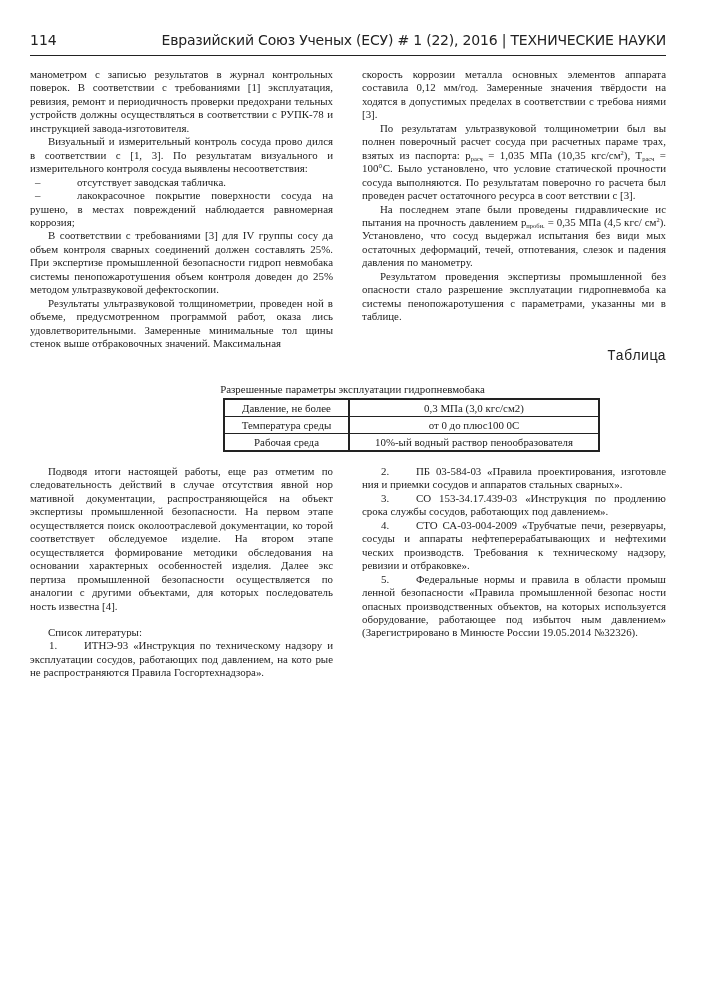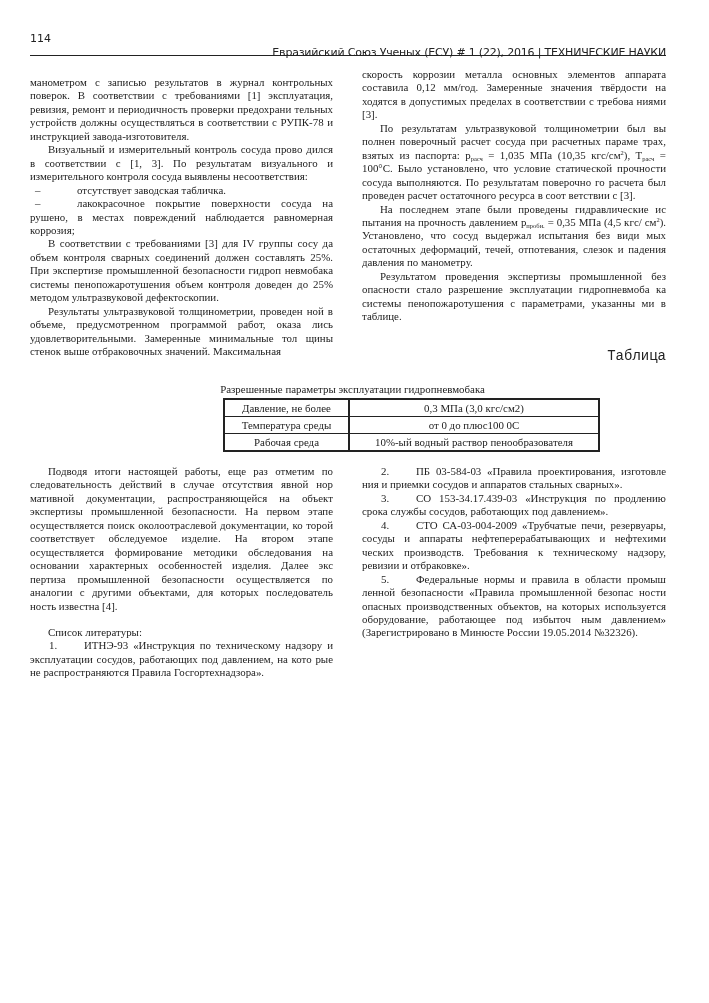--- a/index.html
+++ b/index.html
@@ -1,28 +1,28 @@
 <!DOCTYPE html>
 <html><head>
 <meta charset="utf-8">
 <style>
   html, body { margin: 0; padding: 0; background: #ffffff; }
   body { width: 709px; height: 1003px; position: relative; overflow: hidden; color: #1a1a1a; }
-  .header { position: absolute; left: 30px; top: 30px; width: 636px; height: 20px; font-family: "DejaVu Sans", sans-serif; font-size: 11px; color: #222; }
+  .header { position: absolute; left: 30px; top: 30px; width: 636px; height: 20px; font-family: "DejaVu Sans", sans-serif; font-size: 14px; color: #222; }
   .header .pagenum { position: absolute; left: 0; top: 2px; }
-  .header .journal { position: absolute; right: 0; top: 16px; letter-spacing: -0.2px; margin-left: 24px; }
+  .header .journal { position: absolute; right: 0; top: 2px; letter-spacing: -0.2px; margin-left: 24px; }
   .rule { position: absolute; left: 30px; top: 55px; width: 636px; height: 0; border-top: 1px solid #222; }
   .col { position: absolute; font-family: "Liberation Serif", serif; font-size: 10.9px; line-height: 13.45px; text-align: justify; color: #222; }
   .col p { margin: 0; }
   .col .ind { text-indent: 18px; }
   .col .dash { text-indent: 5px; }
   .col .dash .d { display: inline-block; width: 42px; text-indent: 0; }
   .col .ref .n { display: inline-block; width: 35px; text-indent: 0; }
   .col .ref { text-indent: 19px; }
-  .left-top { left: 30px; top: 76px; width: 303px; }
+  .left-top { left: 30px; top: 68px; width: 303px; }
   .right-top { left: 362px; top: 68px; width: 304px; }
   .left-bottom { left: 30px; top: 465px; width: 303px; }
   .right-bottom { left: 362px; top: 465px; width: 304px; }
   sub { font-size: 6.5px; vertical-align: -2px; line-height: 0; }
   sup { font-size: 6.5px; vertical-align: 4px; line-height: 0; }
   .spacer { height: 13px; }
   .table-label { position: absolute; right: 43px; top: 348px; font-family: Liberation Mono, monospace; font-size: 14px; color: #222; }
   .table-caption { position: absolute; left: 164px; width: 377px; top: 383px; text-align: center; font-family: "Liberation Serif", serif; font-size: 10.9px; color: #222; }
   table.params { position: absolute; left: 179px; top: 398px; width: 377px; border-collapse: collapse; font-family: "Liberation Serif", serif; font-size: 10.9px; color: #222; margin-left: 44px; }
   table.params td { border: 1px solid #222; height: 16px; padding: 0; text-align: center; line-height: 16px; }

